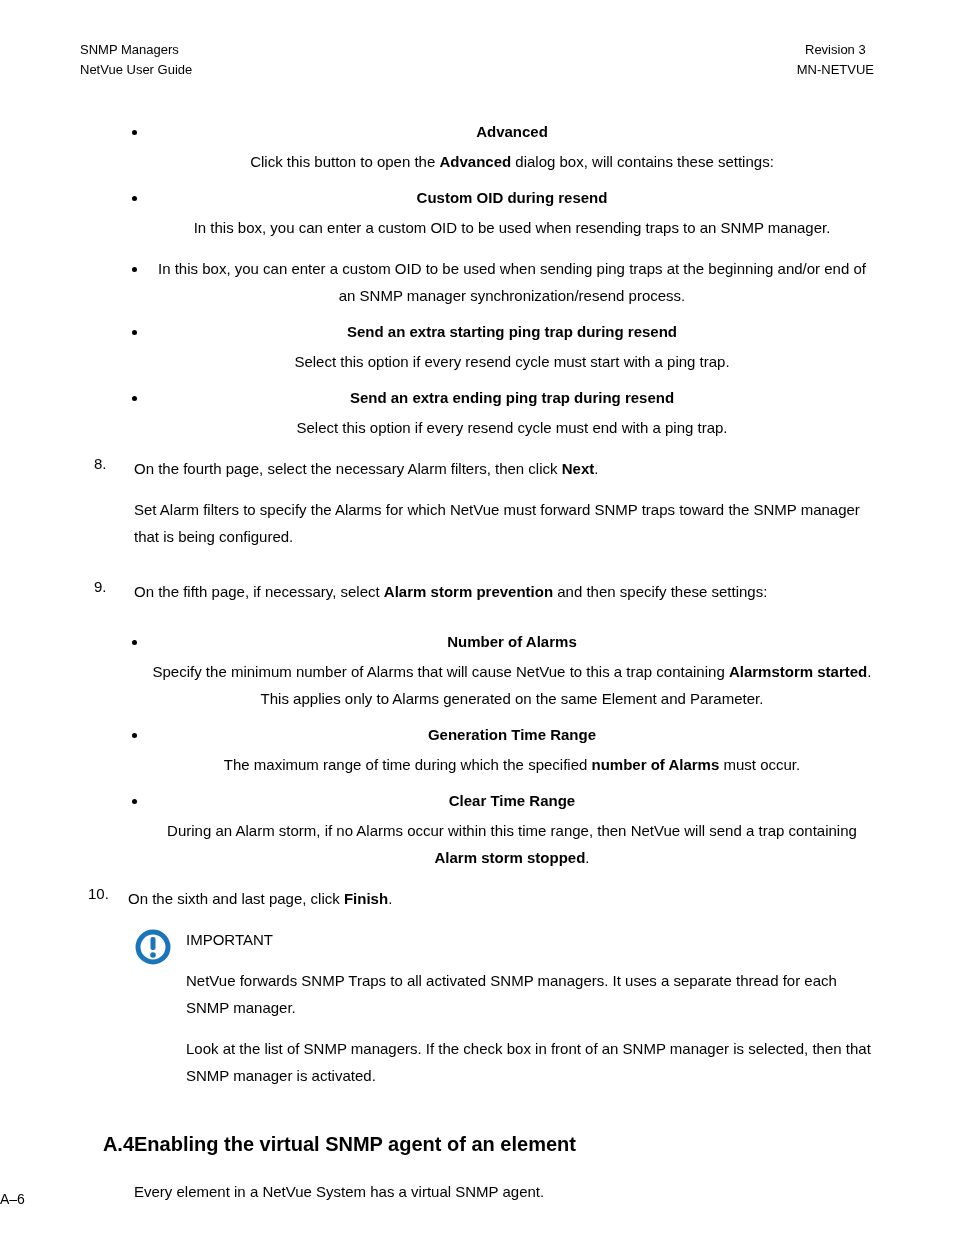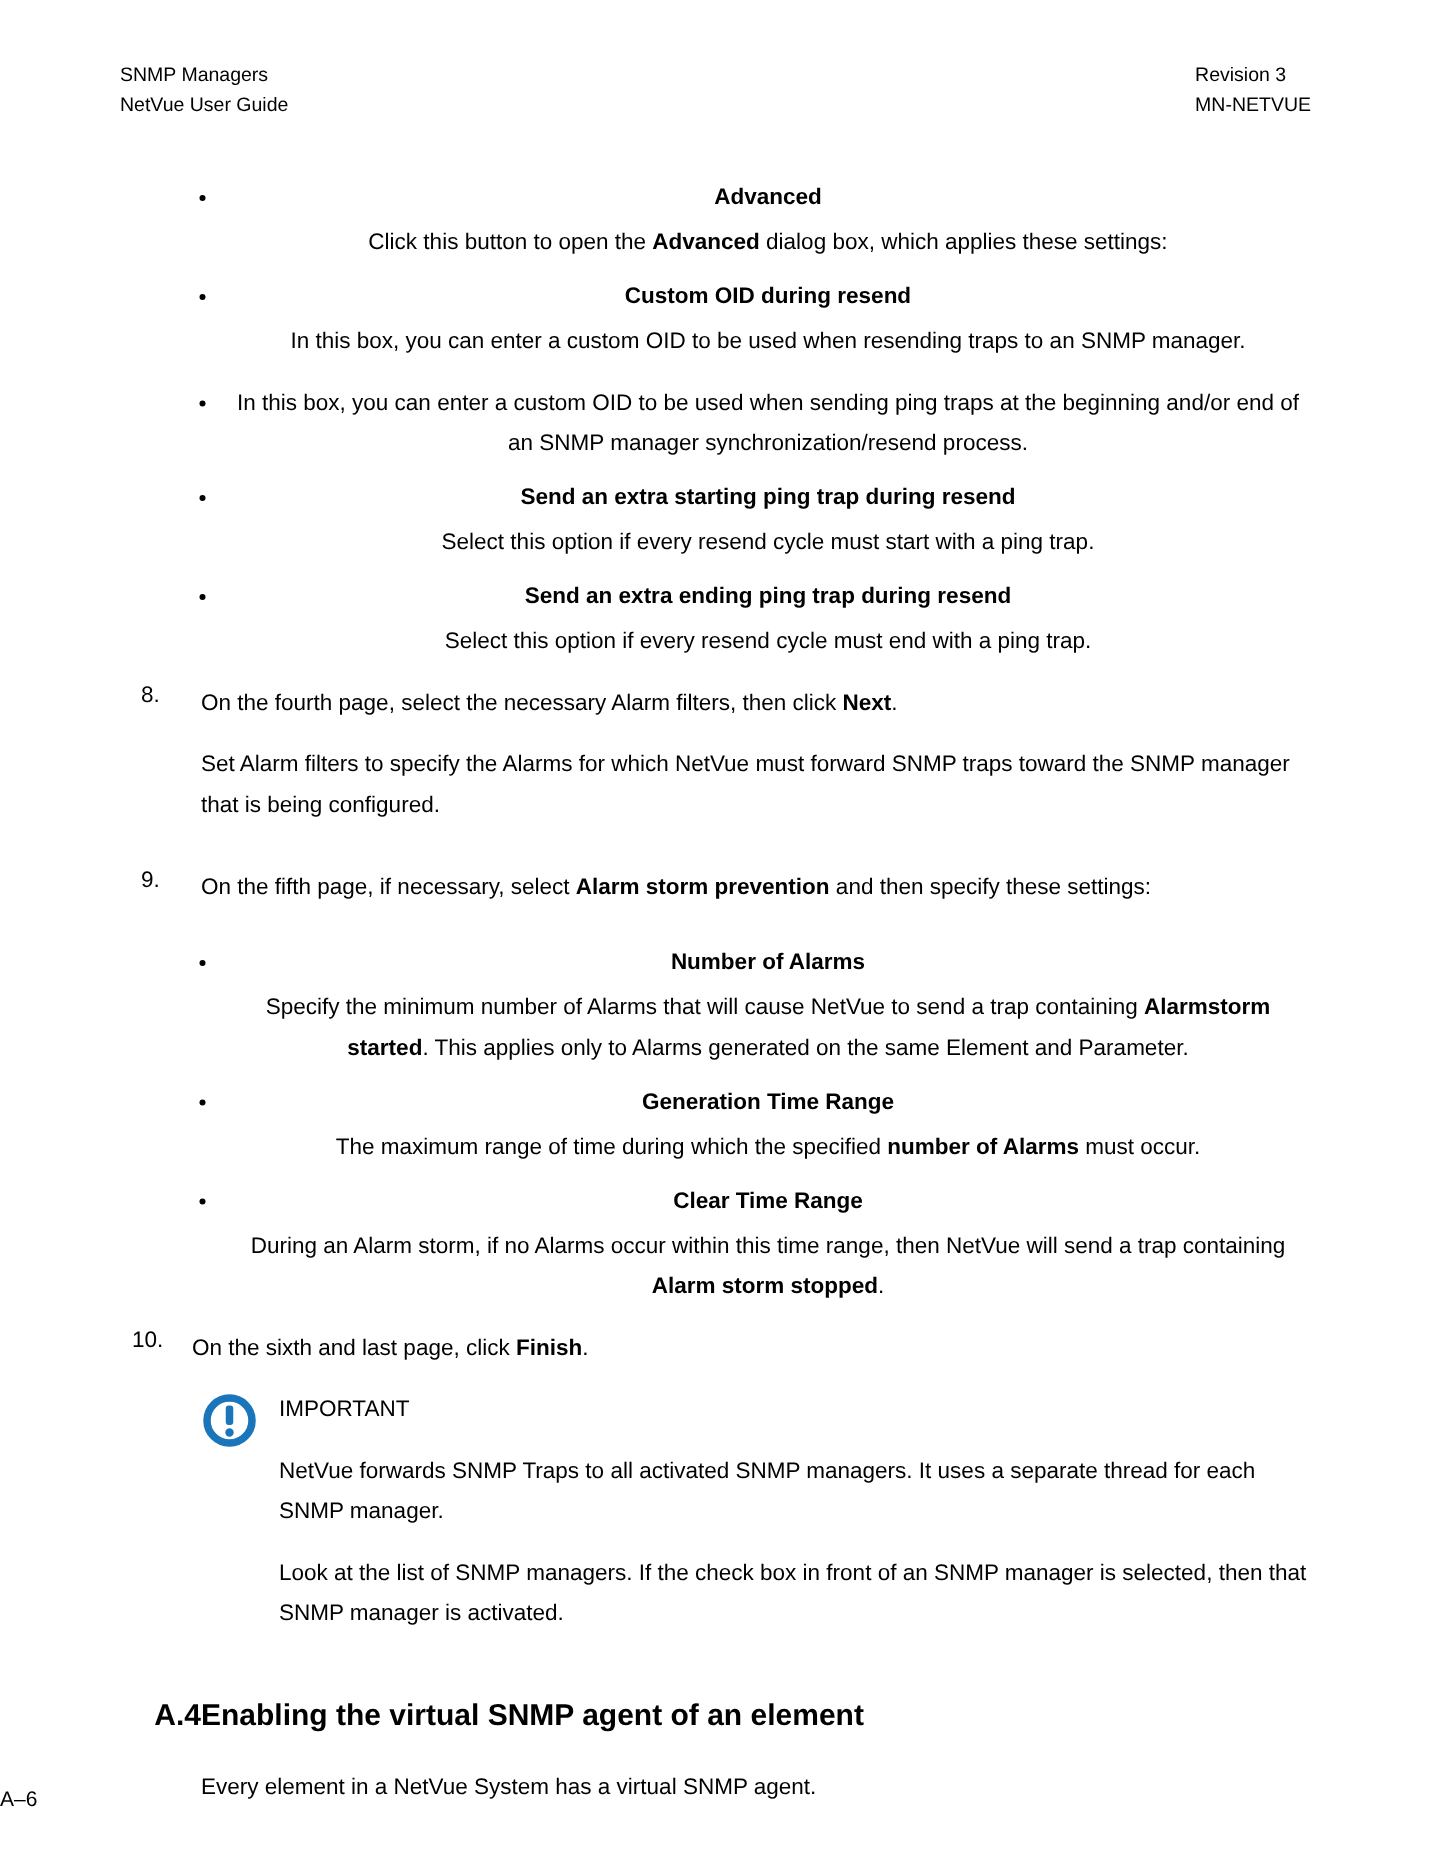--- a/index.html
+++ b/index.html
@@ -119,31 +119,31 @@
 </head>
 <body>
 
 <div class="page">
 
   <div class="header-row">
     <div>
       <div>SNMP Managers</div>
       <div>NetVue User Guide</div>
     </div>
-    <div style="text-align:left;">
+    <div style="text-align:center;">
       <div>Revision 3</div>
       <div>MN-NETVUE</div>
     </div>
   </div>
 
   <ul class="bullets">
     <li>
       <span class="item-title">Advanced</span>
       <span class="item-body">
-        <span>Click this button to open the </span><span class="bold">Advanced</span><span> dialog box, which applies these settings:</span>
+        <span>Click this button to open the </span><span class="bold">Advanced</span><span> dialog box, will contains these settings:</span>
       </span>
     </li>
     <li>
       <span class="item-title">Custom OID during resend</span>
       <span class="item-body">In this box, you can enter a custom OID to be used when resending traps to an SNMP manager.</span>
     </li>
     <li>
       <span class="item-body">In this box, you can enter a custom OID to be used when sending ping traps at the beginning and/or end of an SNMP manager synchronization/resend process.</span>
     </li>
     <li>
@@ -174,21 +174,21 @@
           <span>On the fifth page, if necessary, select </span><span class="bold">Alarm storm prevention</span><span> and then specify these settings:</span>
         </div>
       </div>
     </li>
   </ol>
 
   <ul class="bullets">
     <li>
       <span class="item-title">Number of Alarms</span>
       <span class="item-body">
-        <span>Specify the minimum number of Alarms that will cause NetVue to send a trap containing </span><span class="bold">Alarmstorm started</span><span>. This applies only to Alarms generated on the same Element and Parameter.</span>
+        <span>Specify the minimum number of Alarms that will cause NetVue to this a trap containing </span><span class="bold">Alarmstorm started</span><span>. This applies only to Alarms generated on the same Element and Parameter.</span>
       </span>
     </li>
     <li>
       <span class="item-title">Generation Time Range</span>
       <span class="item-body">
         <span>The maximum range of time during which the specified </span><span class="bold">number of Alarms</span><span> must occur.</span>
       </span>
     </li>
     <li>
       <span class="item-title">Clear Time Range</span>

